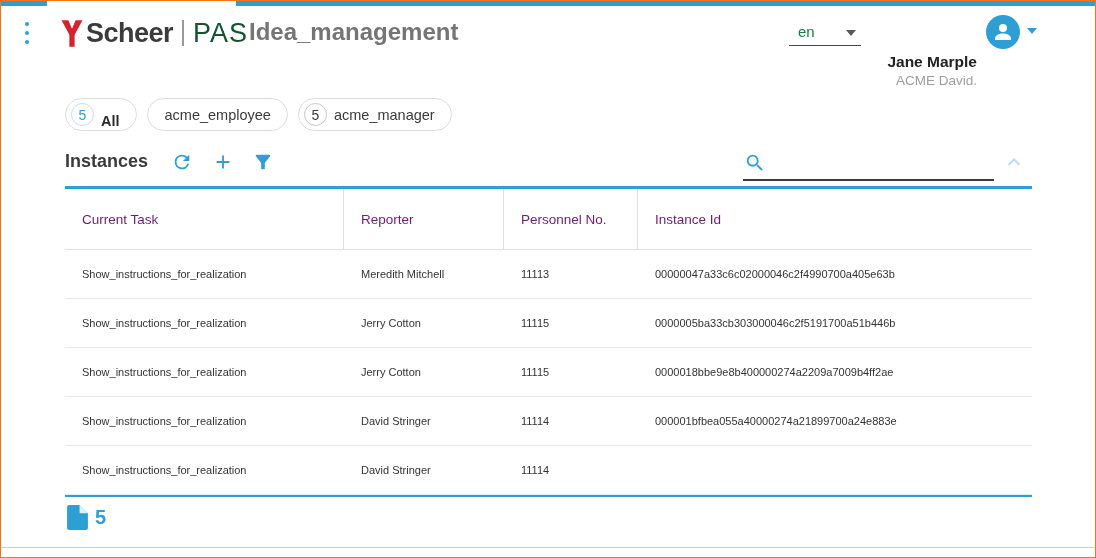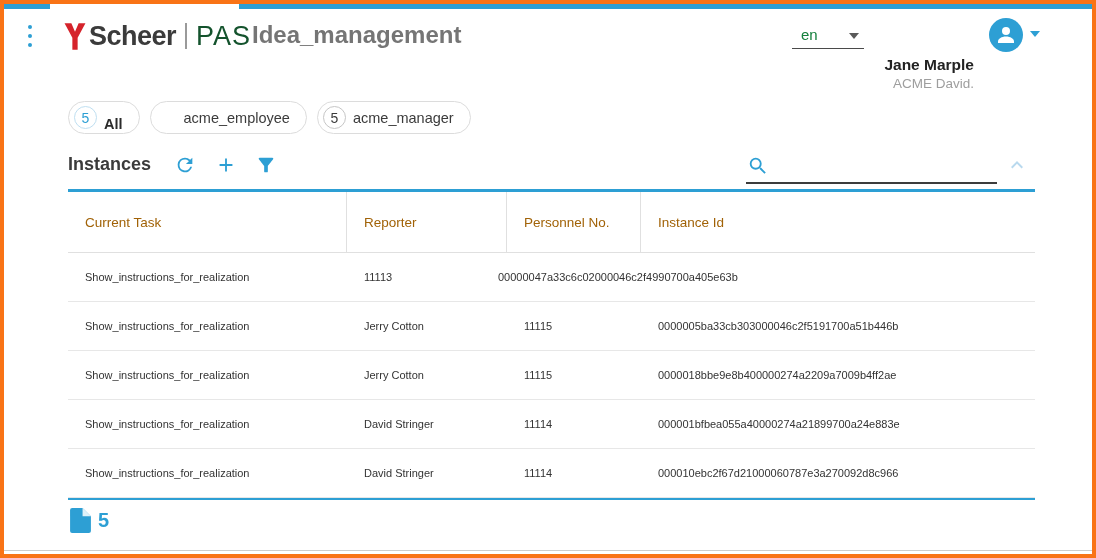--- a/index.html
+++ b/index.html
@@ -1,18 +1,18 @@
 <!DOCTYPE html>
 <html><head>
 <meta charset="utf-8">
 <style>
   html,body{margin:0;padding:0;background:#fff;}
   #app{
     position:relative;width:1096px;height:558px;box-sizing:border-box;
-    border:4px solid #f97316;background:#fff;overflow:hidden;
+    border:1px solid #f97316;background:#fff;overflow:hidden;
     font-family:"Liberation Sans",sans-serif;
   }
   
   .top-strip{position:absolute;top:0;left:0;right:0;height:5px;background:#2d9fd4;}
   .strip-gap{position:absolute;left:46px;top:0;width:189px;height:5px;background:#fff;}
 
   
   .kebab{position:absolute;left:19px;top:21px;width:14px;height:22px;display:flex;flex-direction:column;justify-content:space-between;align-items:center;cursor:pointer;}
   .kebab i{width:4px;height:4px;border-radius:50%;background:#2d9fd4;}
   .brand{position:absolute;left:60px;top:13px;height:38px;display:flex;align-items:center;}
@@ -49,21 +49,21 @@
   .icon-funnel{left:251px;}
   .search{position:absolute;left:742px;top:148px;width:251px;height:30px;border-bottom:2px solid #3c3c3c;}
   .search svg{position:absolute;left:1px;top:3px;}
   .search input{position:absolute;left:26px;top:2px;width:220px;height:24px;border:none;outline:none;font-size:14px;font-family:"Liberation Sans",sans-serif;color:#333;background:transparent;}
   .collapse{position:absolute;left:1001px;top:149px;width:24px;height:24px;cursor:pointer;}
 
   
   .table{position:absolute;left:64px;top:185px;width:967px;}
   .t-topline{height:3px;background:#2d9fd4;}
   .t-header{display:flex;height:60px;border-bottom:1px solid #e0e0e0;}
-  .t-h{box-sizing:border-box;display:flex;align-items:center;padding-left:17px;color:#a16207;font-size:13.5px;}
+  .t-h{box-sizing:border-box;display:flex;align-items:center;padding-left:17px;color:#701a75;font-size:13.5px;}
   .t-h.sep{border-right:1px solid #e0e0e0;}
   .t-row{display:flex;height:48px;border-bottom:1px solid #e7e7e7;cursor:pointer;}
   .t-row:last-of-type{border-bottom:none;}
   .t-c{box-sizing:border-box;display:flex;align-items:center;padding-left:17px;font-size:11px;color:#333;}
   .c1{width:279px;}.c2{width:160px;}.c3{width:134px;}.c4{width:394px;}
   .t-bottomline{height:2px;background:#2d9fd4;}
 
   
   .footer{position:absolute;left:66px;top:504px;display:flex;align-items:center;gap:7px;}
   .footer .count{font-size:20px;font-weight:700;color:#2d9fd4;}
@@ -111,21 +111,21 @@
       </svg>
   </div>
   <span class="caret-blue"></span>
 
   <div class="chips">
     <div class="chip">
       <span class="badge blue">5</span>
       <span class="label bold">All</span>
     </div>
     <div class="chip">
-      <span class="label" style="margin-left:17px">acme_employee</span>
+      <span class="label" style="margin-left:1px">acme_employee</span>
     </div>
     <div class="chip">
       <span class="badge gray">5</span>
       <span class="label">acme_manager</span>
     </div>
   </div>
 
   <div class="inst-title">Instances</div>
   <div class="icon-btn icon-refresh">
     <svg width="22" height="22" viewBox="0 0 24 24">
@@ -159,20 +159,21 @@
     <div class="t-topline"></div>
     <div class="t-header">
       <div class="t-h c1 sep">Current Task</div>
       <div class="t-h c2 sep">Reporter</div>
       <div class="t-h c3 sep">Personnel No.</div>
       <div class="t-h c4">Instance Id</div>
     </div>
 
     <div class="t-row">
       <div class="t-c c1">Show_instructions_for_realization</div>
+      <div class="t-c c2">Meredith Mitchell</div>
       <div class="t-c c3">11113</div>
       <div class="t-c c4">00000047a33c6c02000046c2f4990700a405e63b</div>
     </div>
     <div class="t-row">
       <div class="t-c c1">Show_instructions_for_realization</div>
       <div class="t-c c2">Jerry Cotton</div>
       <div class="t-c c3">11115</div>
       <div class="t-c c4">0000005ba33cb303000046c2f5191700a51b446b</div>
     </div>
     <div class="t-row">
@@ -184,21 +185,20 @@
     <div class="t-row">
       <div class="t-c c1">Show_instructions_for_realization</div>
       <div class="t-c c2">David Stringer</div>
       <div class="t-c c3">11114</div>
       <div class="t-c c4">000001bfbea055a40000274a21899700a24e883e</div>
     </div>
     <div class="t-row">
       <div class="t-c c1">Show_instructions_for_realization</div>
       <div class="t-c c2">David Stringer</div>
       <div class="t-c c3">11114</div>
-      <div class="t-c c4">000010ebc2f67d21000060787e3a270092d8c966</div>
     </div>
     <div class="t-bottomline"></div>
   </div>
 
   <div class="footer">
     <svg width="21" height="25" viewBox="0 0 20 24">
       <path d="M2 0h10l8 8v14a2 2 0 0 1-2 2H2a2 2 0 0 1-2-2V2a2 2 0 0 1 2-2z" fill="#2d9fd4"></path>
       <path d="M12 0l8 8h-8z" fill="#ffffff" opacity="0.85"></path>
     </svg>
     <span class="count">5</span>

